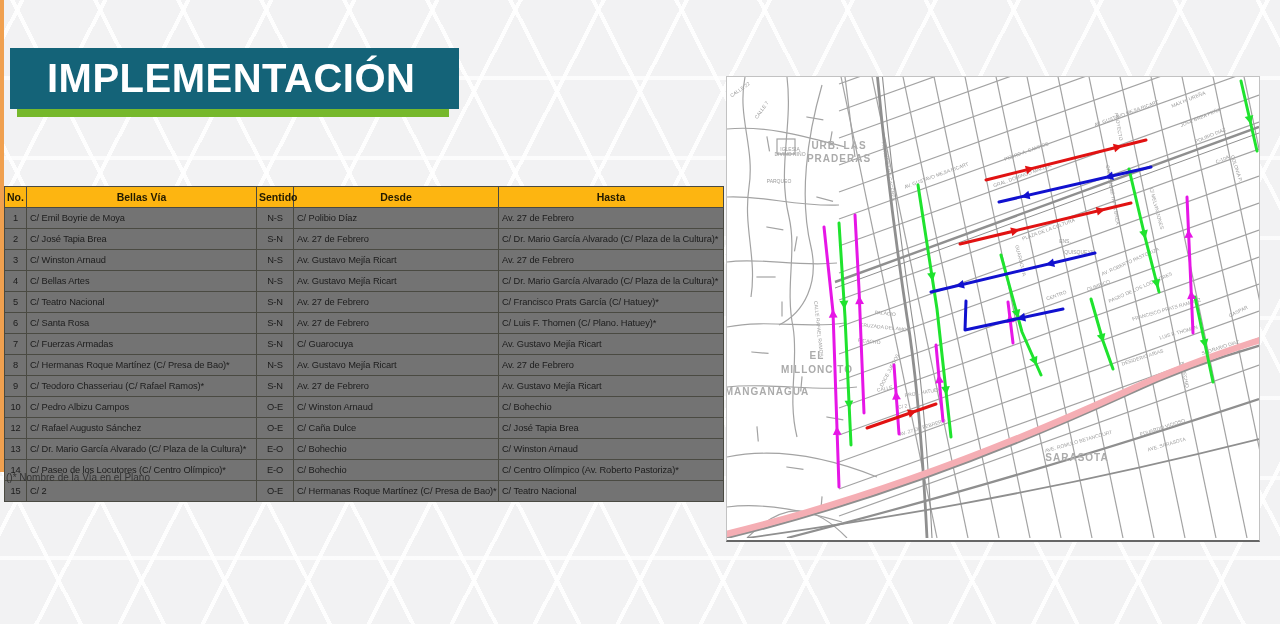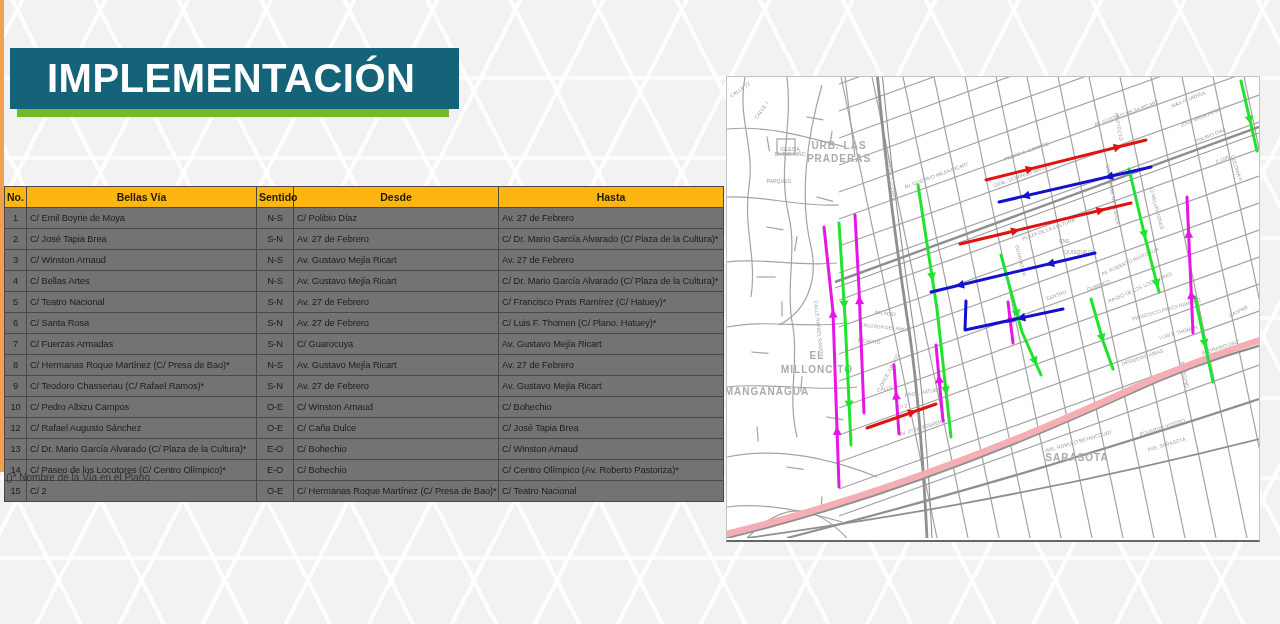--- a/index.html
+++ b/index.html
@@ -86,21 +86,21 @@
         <td class="c1">C/ Bellas Artes</td>
         <td class="c2">N-S</td>
         <td class="c3">Av. Gustavo Mejía Ricart</td>
         <td class="c4">C/ Dr. Mario García Alvarado (C/ Plaza de la Cultura)*</td>
       </tr>
       <tr>
         <td class="c0">5</td>
         <td class="c1">C/ Teatro Nacional</td>
         <td class="c2">S-N</td>
         <td class="c3">Av. 27 de Febrero</td>
-        <td class="c4">C/ Francisco Prats Ramírez (C/ Hatuey)*</td>
+        <td class="c4">C/ Francisco Prats García (C/ Hatuey)*</td>
       </tr>
       <tr>
         <td class="c0">6</td>
         <td class="c1">C/ Santa Rosa</td>
         <td class="c2">S-N</td>
         <td class="c3">Av. 27 de Febrero</td>
         <td class="c4">C/ Luis F. Thomen (C/ Plano. Hatuey)*</td>
       </tr>
       <tr>
         <td class="c0">7</td>

